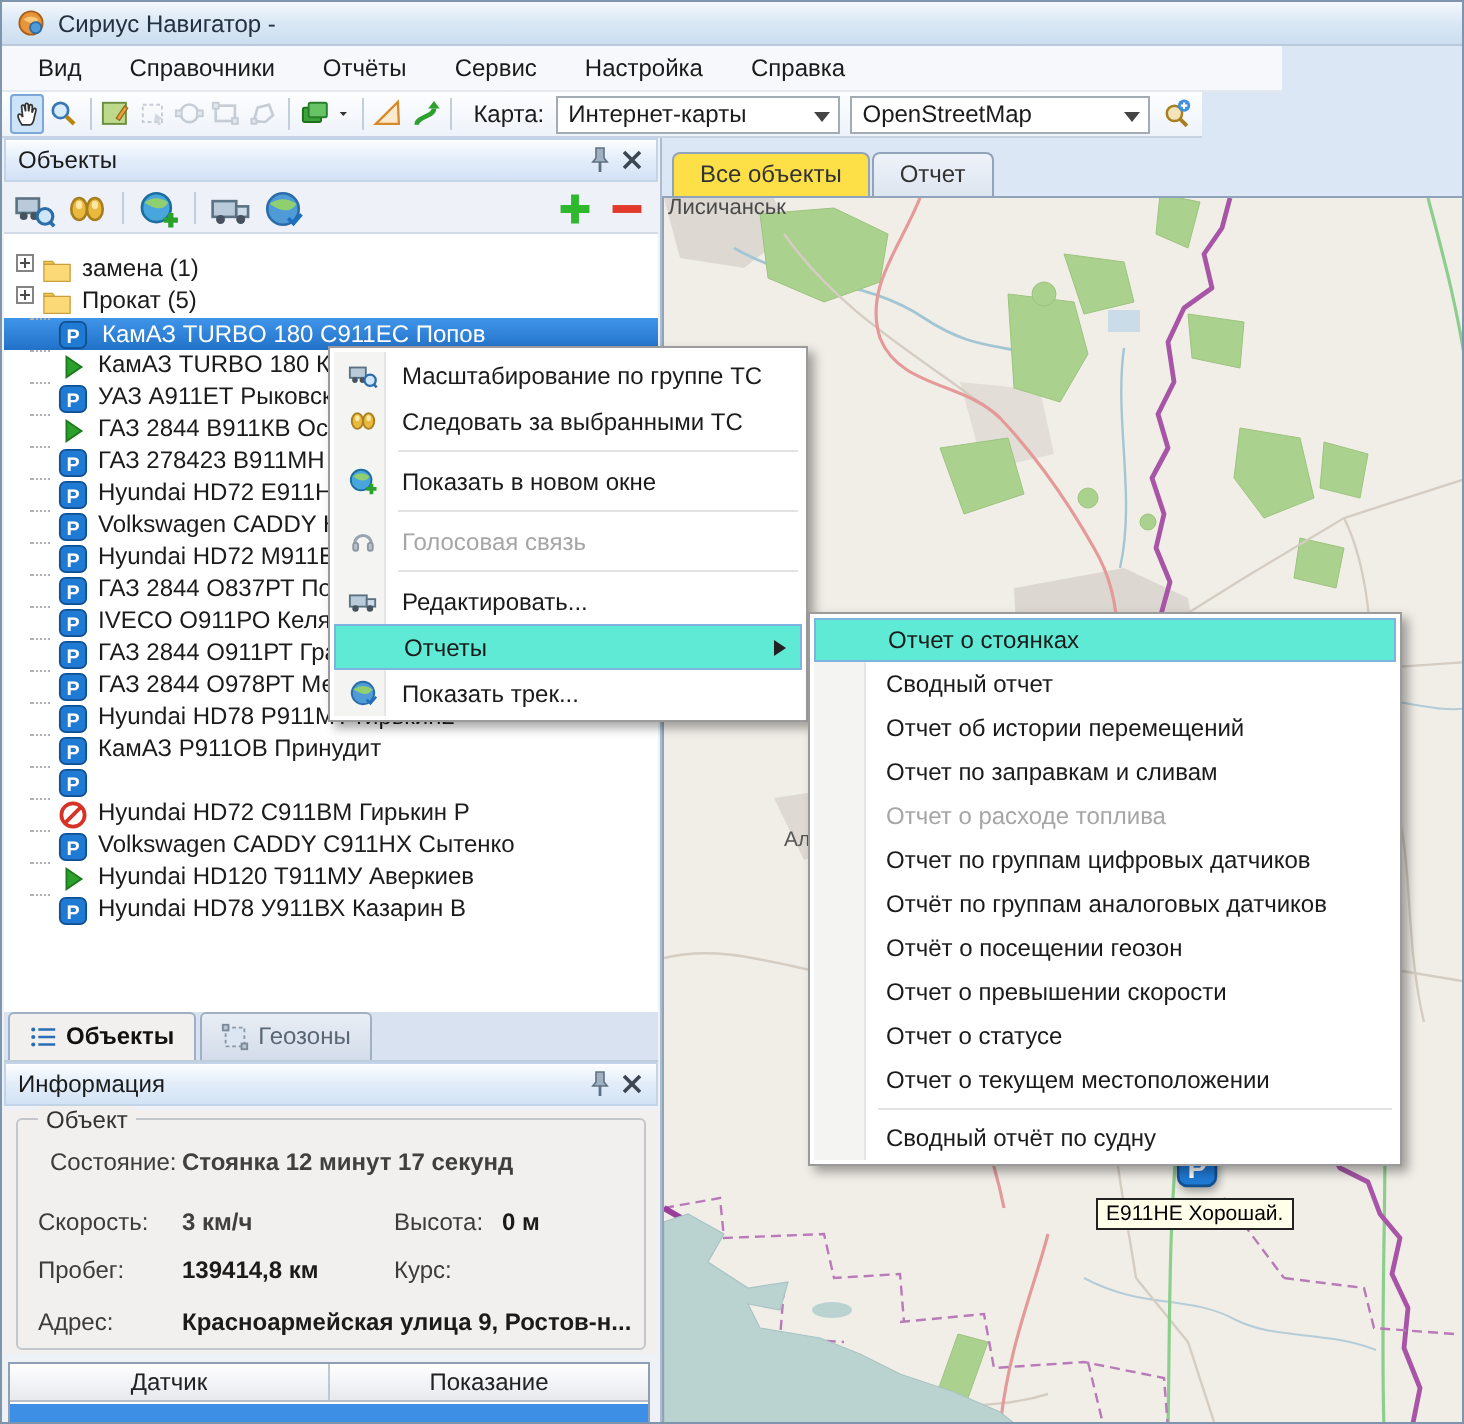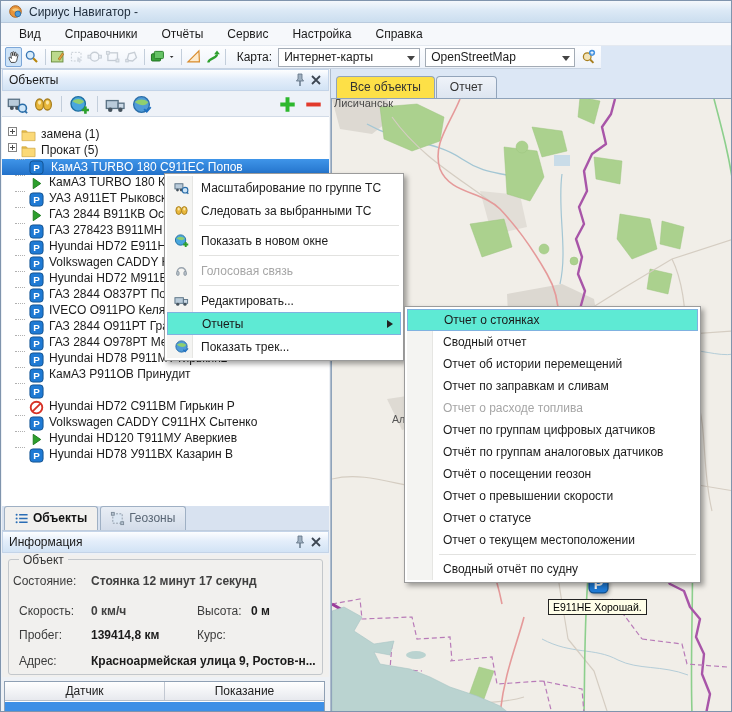--- a/index.html
+++ b/index.html
@@ -10,21 +10,21 @@
   .icon{display:inline-flex;width:16px;height:16px;align-items:center;justify-content:center;flex:0 0 auto;}
   .icon svg{width:15px;height:15px;}
 
   
   .titlebar{position:absolute;left:0;top:0;width:732px;height:22px;
     background:linear-gradient(#f4f8fc,#dce9f6 45%,#cbdeef);
     border-bottom:1px solid #b9cadd;display:flex;align-items:center;padding-left:6px;gap:6px;}
   .titlebar .title{color:#22303f;}
 
   
-  .menubar{position:absolute;left:0;top:22px;width:732px;height:23px;background:#f6f8fb;
+  .menubar{position:absolute;left:0;top:22px;width:640px;height:23px;background:#f6f8fb;
     border-bottom:1px solid #e4e9f0;display:flex;align-items:center;padding-left:6px;}
   .menu-item{padding:3px 12px;cursor:default;}
 
   
   .toolbar{position:absolute;left:0;top:45px;width:600px;height:23px;
     background:linear-gradient(#fdfeff,#eef3fa);border-bottom:1px solid #c7d3e2;
     display:flex;align-items:center;padding:0 4px;gap:1px;}
   .tbtn{width:23px;height:20px;display:flex;align-items:center;justify-content:center;border:1px solid transparent;border-radius:2px;}
   .tbtn.active{background:#cde3f8;border-color:#7da7d8;}
   .tbtn.disabled{opacity:.45;}
@@ -546,24 +546,24 @@
       <span class="ph-btn">
           <svg viewBox="0 0 16 16">
             <path d="M4 4 L12 12 M12 4 L4 12" stroke="#3c4652" stroke-width="1.8"></path>
           </svg>
         </span>
     </div>
 
     <div class="info-body">
       <div class="groupbox">
         <span class="gb-label">Объект</span>
-        <span class="pos-a ilabel" style="left:4px;top:14px">Состояние:</span>
+        <span class="pos-a ilabel" style="left:16px;top:14px">Состояние:</span>
         <span class="pos-a ival blue" style="left:82px;top:14px">Стоянка 12 минут 17 секунд</span>
         <span class="pos-a ilabel" style="left:10px;top:44px">Скорость:</span>
-        <span class="pos-a ival blue" style="left:82px;top:44px">0 км/ч</span>
+        <span class="pos-a ival blue" style="left:82px;top:44px">3 км/ч</span>
         <span class="pos-a ilabel" style="left:188px;top:44px">Высота:</span>
         <span class="pos-a ival" style="left:242px;top:44px">0 м</span>
         <span class="pos-a ilabel" style="left:10px;top:68px">Пробег:</span>
         <span class="pos-a ival" style="left:82px;top:68px">139414,8 км</span>
         <span class="pos-a ilabel" style="left:188px;top:68px">Курс:</span>
         <span class="pos-a ival" style="left:242px;top:68px"></span>
         <span class="pos-a ilabel" style="left:10px;top:94px">Адрес:</span>
         <span class="pos-a ival" style="left:82px;top:94px">Красноармейская улица 9, Ростов-н...</span>
       </div>
     </div>

